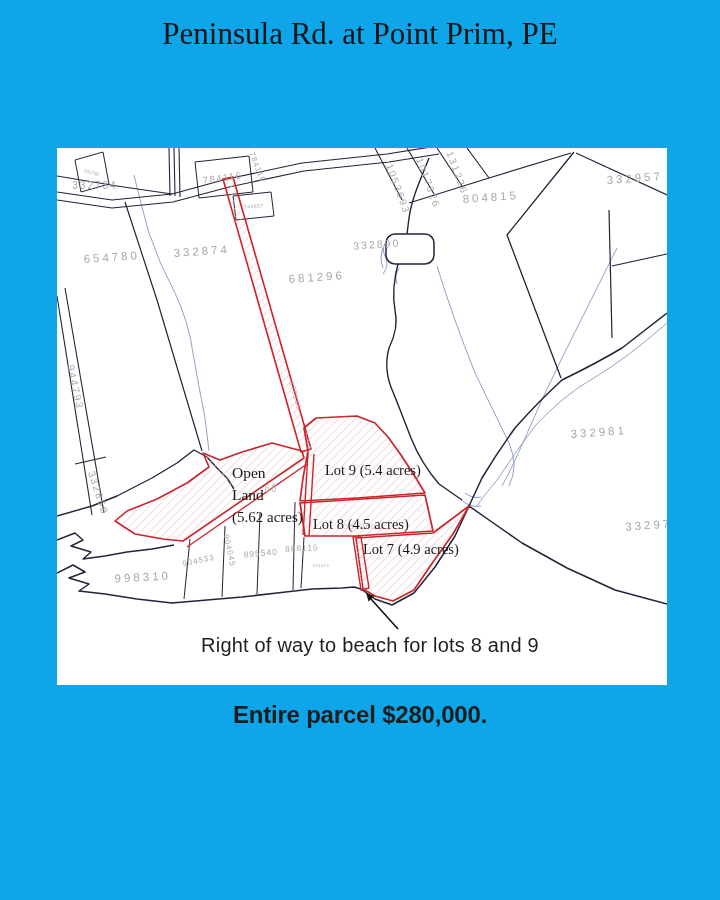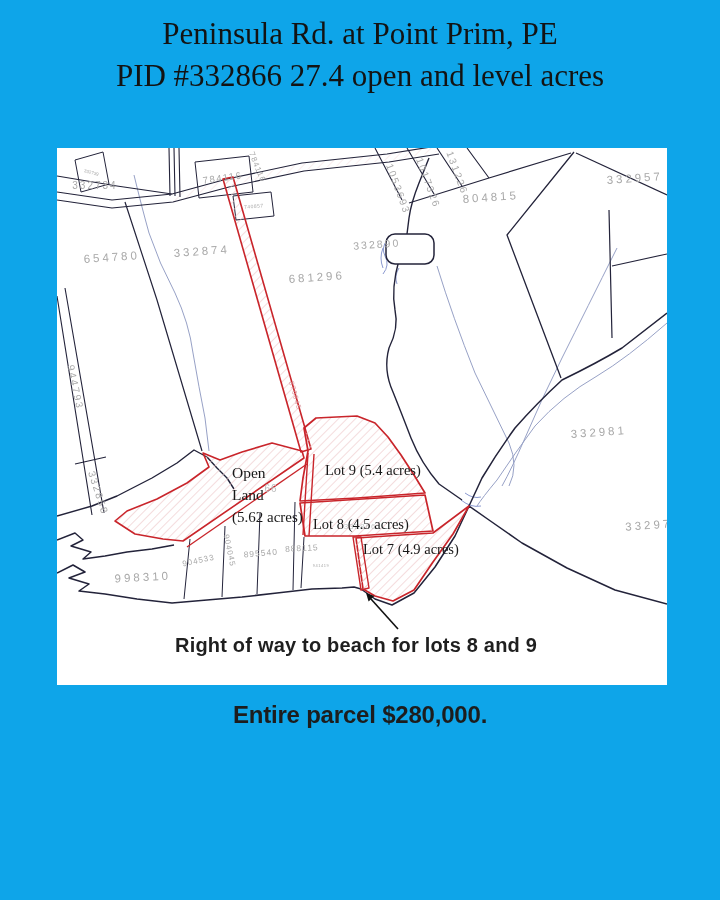--- a/index.html
+++ b/index.html
@@ -2,32 +2,31 @@
 <html><head>
 <meta charset="utf-8">
 <style>
   html,body{margin:0;padding:0;}
   .page{position:relative;width:720px;height:900px;background:#0ea5e9;overflow:hidden;
         font-family:"Liberation Sans",sans-serif;padding-left:42px;}
   .title{position:absolute;top:13px;left:0;width:720px;text-align:center;
          font-family:"Liberation Serif",serif;color:#131313;font-size:31px;line-height:42px;}
   .map{position:absolute;left:57px;top:148px;width:610px;height:537px;background:#ffffff;}
   .map svg{position:absolute;left:0;top:0;}
-  .annotation{position:absolute;left:118px;top:486px;width:390px;text-align:left;
-              font-size:20px;font-weight:bold;color:#1f1f1f;letter-spacing:.2px;}
+  .annotation{position:absolute;left:118px;top:486px;width:390px;text-align:center;
+              font-size:20px;font-weight:normal;color:#1f1f1f;letter-spacing:.2px;}
   .footer{position:absolute;top:694px;left:0;width:720px;text-align:center;
           font-size:24px;font-weight:bold;color:#1d1d1d;line-height:41px;letter-spacing:-0.2px;}
 </style>
 </head>
 <body>
 
 <div class="page">
   <div class="title">
     <div>Peninsula Rd. at Point Prim, PE</div>
-    <div>PID #332866 27.4 open and level acres</div>
   </div>
 
   <div class="map">
     <svg id="mapsvg" width="610" height="537" viewBox="0 0 610 537">
       <defs>
         <pattern id="hat" width="6" height="6" patternUnits="userSpaceOnUse" patternTransform="rotate(45)">
           <line x1="0" y1="0" x2="0" y2="6" stroke="#eec9ca" stroke-width="1.3"></line>
         </pattern>
       </defs>
       <g id="geom">

